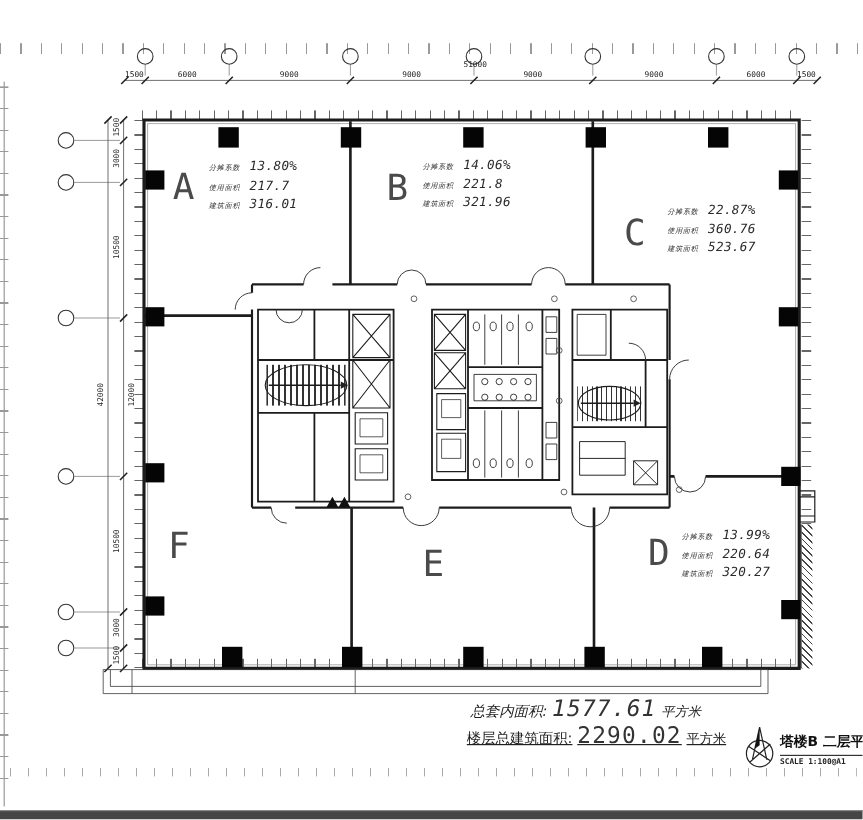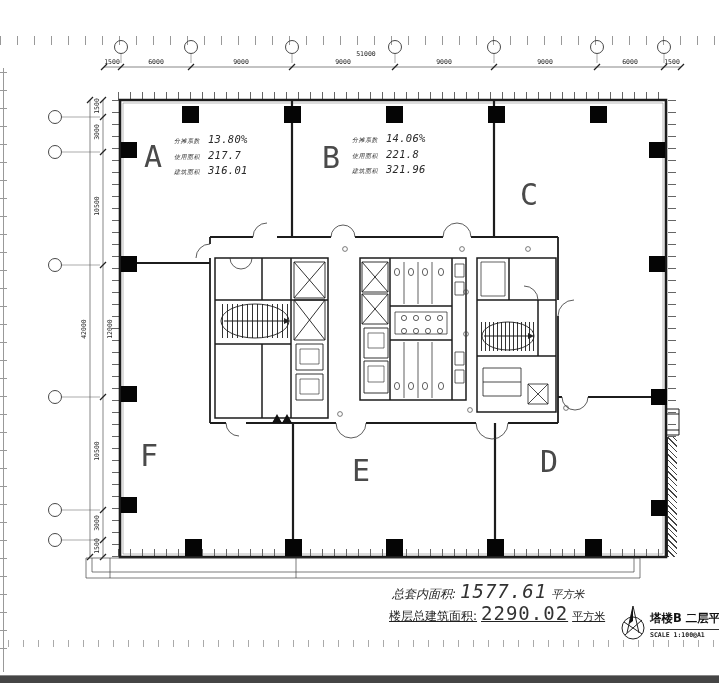--- a/index.html
+++ b/index.html
@@ -194,21 +194,21 @@
         <rect x="121" y="386" width="16" height="16"></rect>
           <rect x="121" y="497" width="16" height="16"></rect>
         <rect x="649" y="142" width="16" height="16"></rect>
           <rect x="649" y="256" width="16" height="16"></rect>
         <rect x="651" y="389" width="16" height="16"></rect>
           <rect x="651" y="500" width="16" height="16"></rect>
       </g>
     </g>
   </svg>
 
-  <span class="dimh" style="left:366px;top:50px;">51000</span>
+  <span class="dimh" style="left:396px;top:50px;">51000</span>
   <span class="dimh" style="left:112px;top:58px;">1500</span>
   <span class="dimh" style="left:156px;top:58px;">6000</span>
   <span class="dimh" style="left:241px;top:58px;">9000</span>
   <span class="dimh" style="left:343px;top:58px;">9000</span>
   <span class="dimh" style="left:444px;top:58px;">9000</span>
   <span class="dimh" style="left:545px;top:58px;">9000</span>
   <span class="dimh" style="left:630px;top:58px;">6000</span>
   <span class="dimh" style="left:672px;top:58px;">1500</span>
 
   <span class="dimv" style="left:82px;top:102px;">1500</span>
@@ -246,26 +246,54 @@
         <span class="zlabel">使用面积</span>
         <span class="zval">221.8</span>
       </div>
     <div class="zrow">
         <span class="zlabel">建筑面积</span>
         <span class="zval">321.96</span>
       </div>
   </div>
 
   <div class="zletter" style="left:520px;top:180px;">C</div>
+  <div class="zinfo" style="left:556px;top:169px;">
+    <div class="zrow">
+        <span class="zlabel">分摊系数</span>
+        <span class="zval">22.87%</span>
+      </div>
+    <div class="zrow">
+        <span class="zlabel">使用面积</span>
+        <span class="zval">360.76</span>
+      </div>
+    <div class="zrow">
+        <span class="zlabel">建筑面积</span>
+        <span class="zval">523.67</span>
+      </div>
+  </div>
 
   <div class="zletter" style="left:140px;top:441px;">F</div>
 
   <div class="zletter" style="left:352px;top:456px;">E</div>
 
   <div class="zletter" style="left:540px;top:447px;">D</div>
+  <div class="zinfo" style="left:568px;top:440px;">
+    <div class="zrow">
+        <span class="zlabel">分摊系数</span>
+        <span class="zval">13.99%</span>
+      </div>
+    <div class="zrow">
+        <span class="zlabel">使用面积</span>
+        <span class="zval">220.64</span>
+      </div>
+    <div class="zrow">
+        <span class="zlabel">建筑面积</span>
+        <span class="zval">320.27</span>
+      </div>
+  </div>
 
   <div class="sumrow" style="left:392px;top:580px;font-style:italic;">
     <span class="sumlabel">总套内面积:</span>
     <span class="sumval">1577.61</span>
     <span class="sumunit">平方米</span>
   </div>
   <div class="sumrow" style="left:389px;top:602px;text-decoration:underline;">
     <span class="sumlabel">楼层总建筑面积:</span>
     <span class="sumval">2290.02</span>
     <span class="sumunit">平方米</span>

